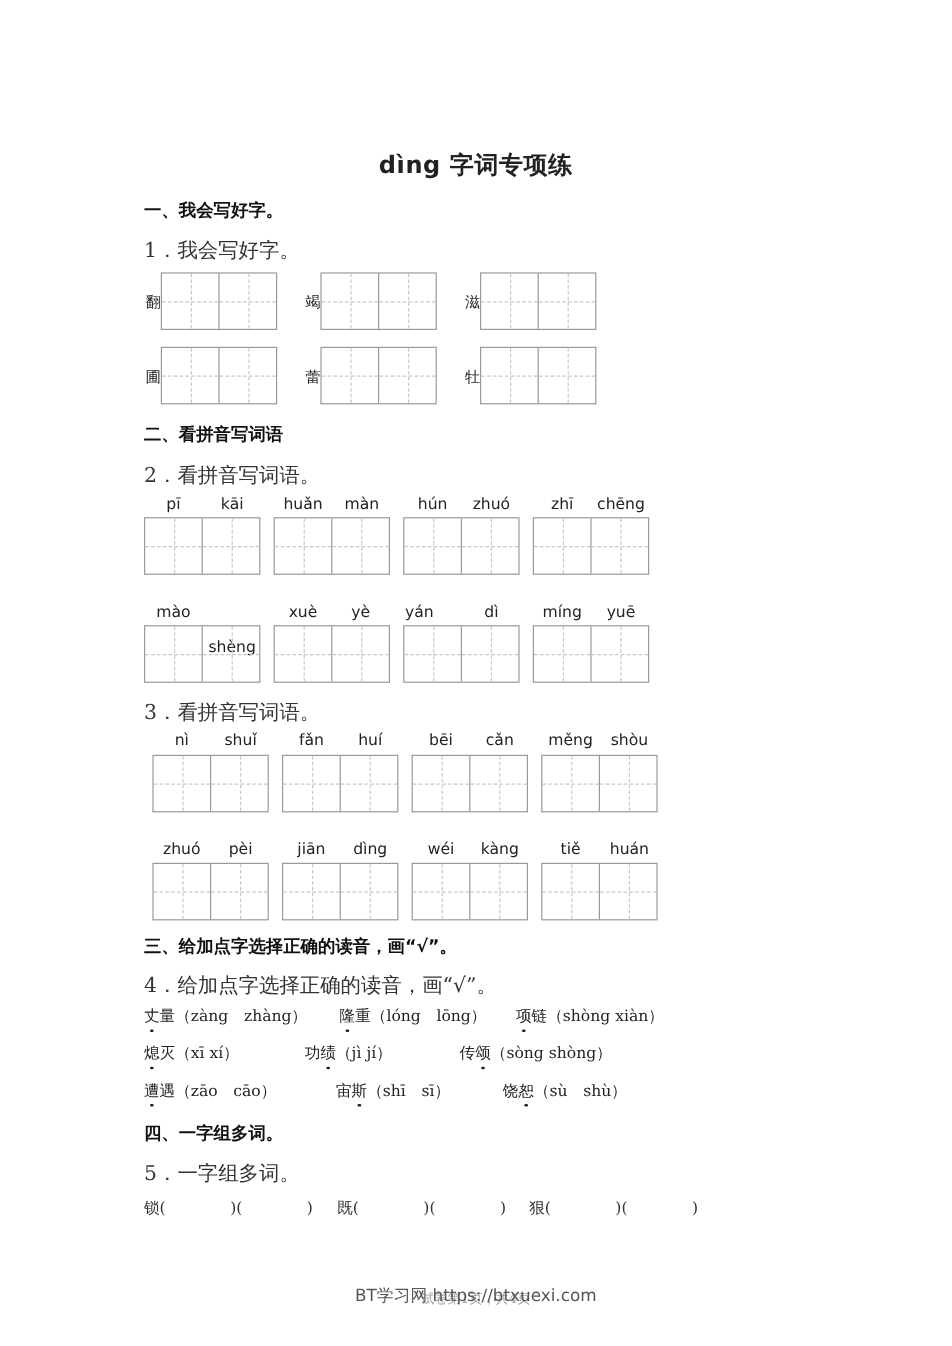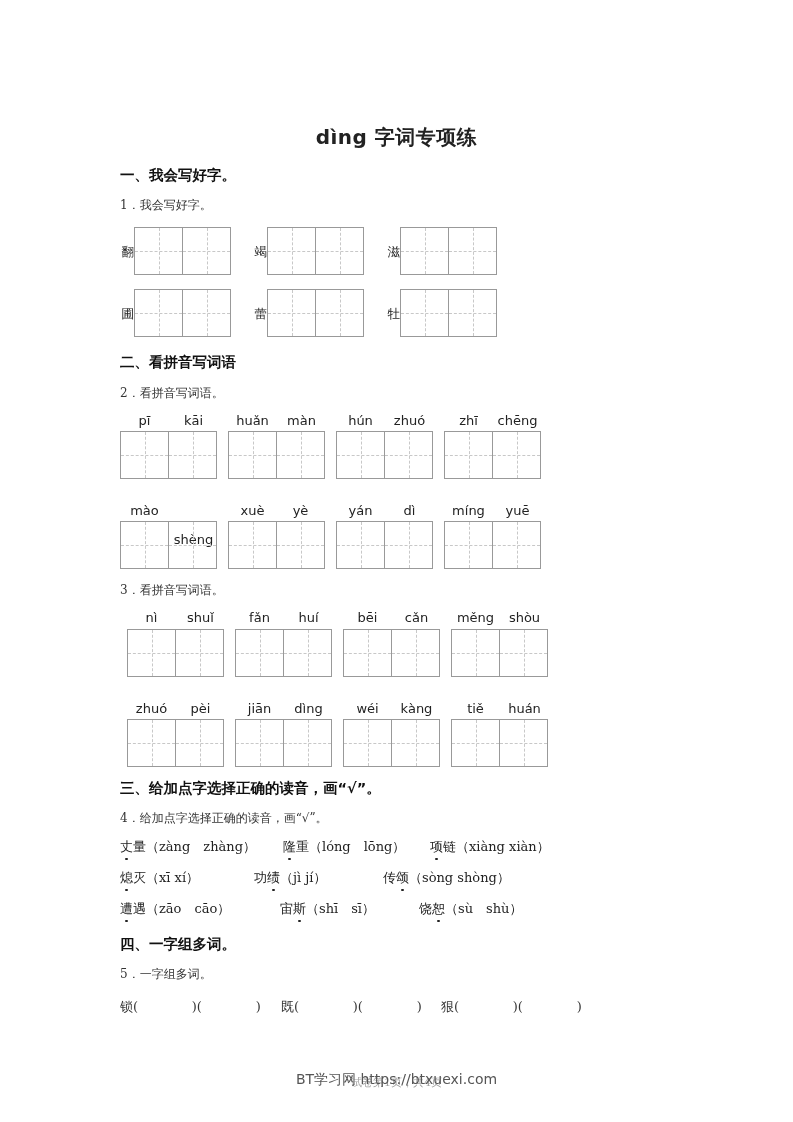--- a/index.html
+++ b/index.html
@@ -1,21 +1,21 @@
 <!DOCTYPE html>
 <html><head>
   <meta charset="utf-8">
   <style>
     html, body { margin: 0; padding: 0; background: #ffffff; }
     body { width: 793px; height: 1122px; position: relative; overflow: hidden;
       font-family: "DejaVu Serif", "Liberation Serif", serif; color: #222; }
     .abs { position: absolute; }
     .title { left: 0; width: 793px; top: 124px; text-align: center; font-size: 20px; font-weight: bold; font-family: "DejaVu Sans", sans-serif; letter-spacing: 0.5px; }
     .sec { left: 120px; font-size: 14.5px; font-weight: bold; font-family: "DejaVu Sans", sans-serif; color: #111; }
-    .q { left: 120px; font-size: 12px; color: #333; }
+    .q { left: 120px; font-size: 17px; color: #333; }
     .grid2 { position: absolute; width: 97px; height: 48px; border: 1px solid #999; box-sizing: border-box; display: flex; }
     .cell { position: relative; flex: 1; height: 100%; box-sizing: border-box; }
     .cell + .cell { border-left: 1px solid #999; }
     .cell::before { content: ""; position: absolute; left: 50%; top: 0; bottom: 0; border-left: 1px dashed #c8c8c8; }
     .cell::after { content: ""; position: absolute; top: 50%; left: 0; right: 0; border-top: 1px dashed #c8c8c8; }
     .lbl { position: absolute; font-size: 12.5px; color: #222; width: 16px; text-align: right; }
     .py { position: absolute; font-family: "DejaVu Sans", sans-serif; font-size: 13px; color: #222; width: 49px; text-align: center; }
     .row4 { position: absolute; font-size: 13px; color: #222; white-space: pre; }
     .dot { position: relative; display: inline-block; }
     .dot::after { content: ""; position: absolute; left: 50%; bottom: -4px; width: 2.5px; height: 2.5px; margin-left: -1.25px; background: #222; border-radius: 50%; }
@@ -101,21 +101,21 @@
   <div class="grid2" style="left:120px;top:521px">
       <div class="cell"></div>
       <div class="cell"></div>
     </div>
   <span class="py" style="left:228px;top:503px">xuè</span>
   <span class="py" style="left:276px;top:503px">yè</span>
   <div class="grid2" style="left:228px;top:521px">
       <div class="cell"></div>
       <div class="cell"></div>
     </div>
-  <span class="py" style="left:336px;top:503px">yán</span>
+  <span class="py" style="left:325px;top:503px">yán</span>
   <span class="py" style="left:385px;top:503px">dì</span>
   <div class="grid2" style="left:336px;top:521px">
       <div class="cell"></div>
       <div class="cell"></div>
     </div>
   <span class="py" style="left:444px;top:503px">míng</span>
   <span class="py" style="left:493px;top:503px">yuē</span>
   <div class="grid2" style="left:444px;top:521px">
       <div class="cell"></div>
       <div class="cell"></div>
@@ -177,21 +177,21 @@
       <div class="cell"></div>
     </div>
 </div>
 
 <div class="abs sec" style="top:779px">三、给加点字选择正确的读音，画“√”。</div>
 <div class="abs q" style="top:810px">4．给加点字选择正确的读音，画“√”。</div>
 
 <div>
   <div class="row4" style="left:120px;top:838px"><span class="dot">丈</span><span>量</span><span>（zàng　zhàng）</span></div>
   <div class="row4" style="left:283px;top:838px"><span class="dot">隆</span><span>重</span><span>（lóng　lōng）</span></div>
-  <div class="row4" style="left:430px;top:838px"><span class="dot">项</span><span>链</span><span>（xiàng xiàn）</span></div>
+  <div class="row4" style="left:430px;top:838px"><span class="dot">项</span><span>链</span><span>（shòng xiàn）</span></div>
 
   <div class="row4" style="left:120px;top:869px"><span class="dot">熄</span><span>灭</span><span>（xī xí）</span></div>
   <div class="row4" style="left:254px;top:869px"><span>功</span><span class="dot">绩</span><span>（jì jí）</span></div>
   <div class="row4" style="left:383px;top:869px"><span>传</span><span class="dot">颂</span><span>（sòng shòng）</span></div>
 
   <div class="row4" style="left:120px;top:900px"><span class="dot">遭</span><span>遇</span><span>（zāo　cāo）</span></div>
   <div class="row4" style="left:280px;top:900px"><span>宙</span><span class="dot">斯</span><span>（shī　sī）</span></div>
   <div class="row4" style="left:419px;top:900px"><span>饶</span><span class="dot">恕</span><span>（sù　shù）</span></div>
 </div>
 

